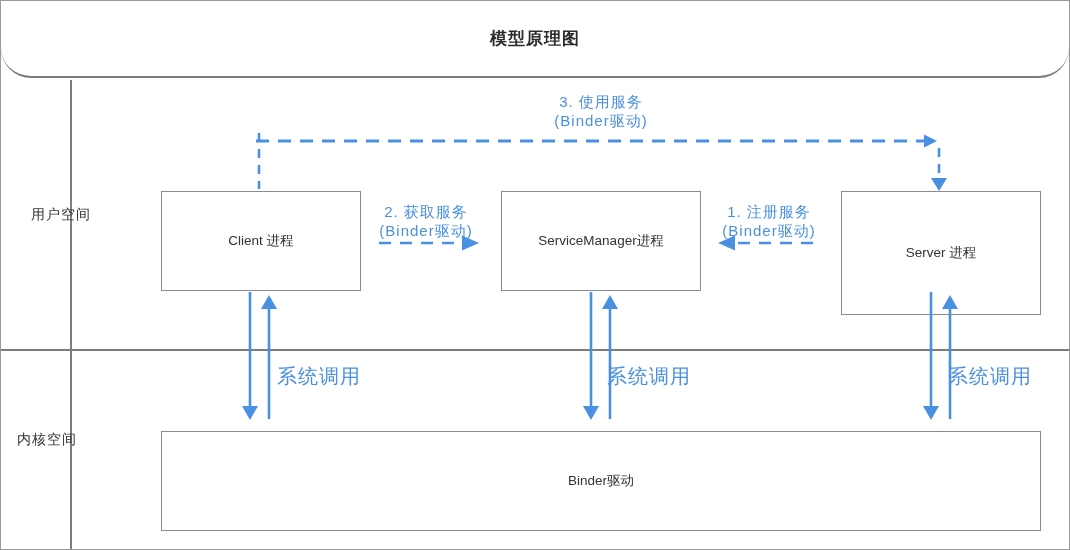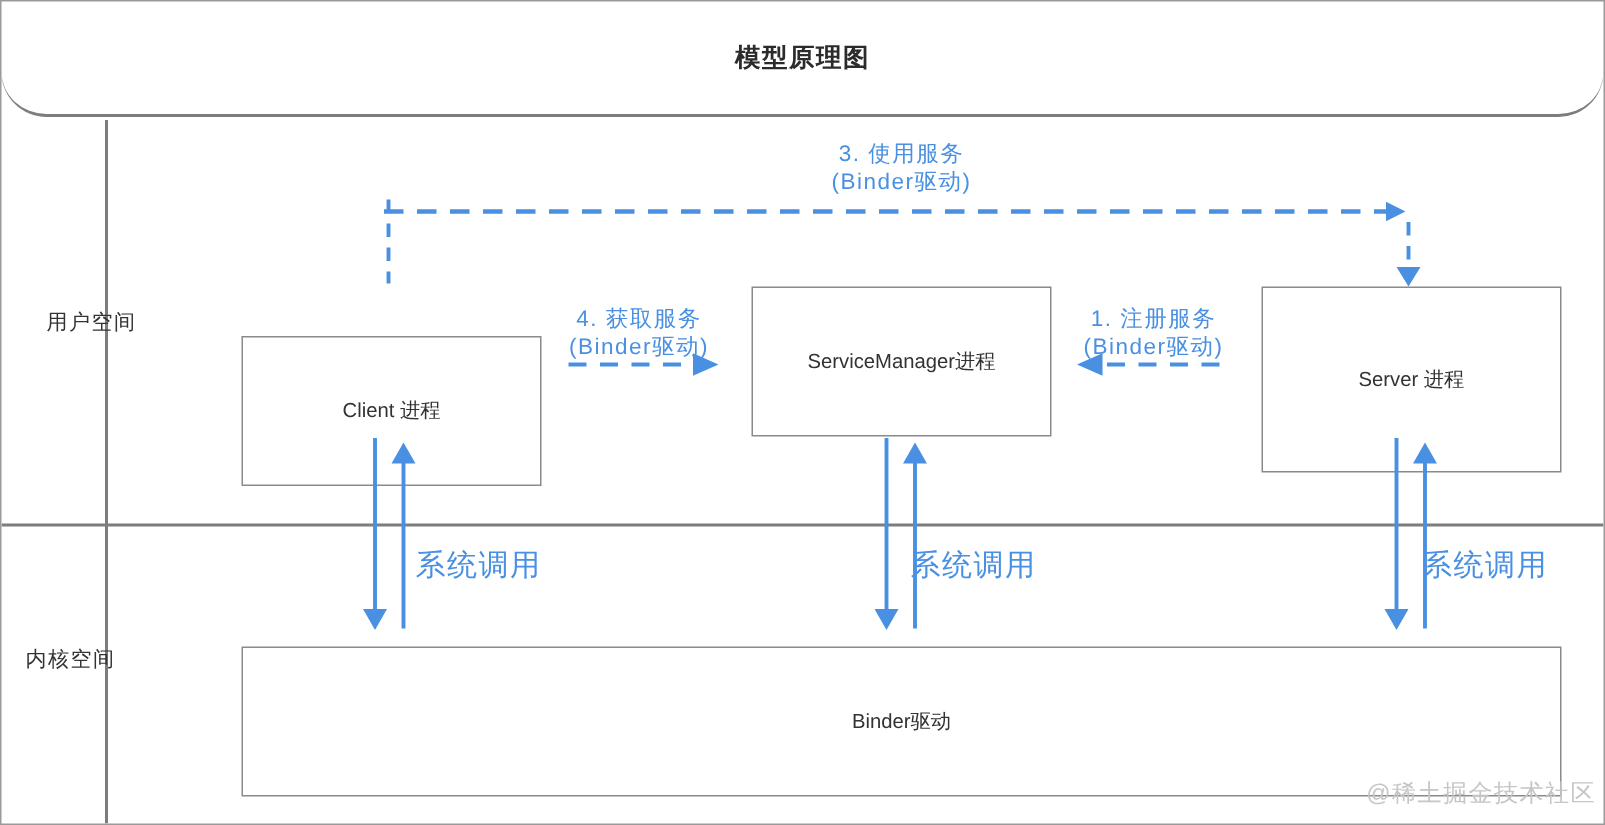--- a/index.html
+++ b/index.html
@@ -28,21 +28,21 @@
     position:absolute;left:0;width:70px;display:flex;align-items:center;justify-content:center;
     color:var(--text);font-size:14px;letter-spacing:1px;
   }
   .lane-label.user{top:79px;height:269px;padding-left:25px;}
   .lane-label.kernel{top:350px;height:178px;margin-left:11px;}
   .pbox{
     position:absolute;box-sizing:border-box;border:1px solid var(--box-border);background:#fff;
     display:flex;align-items:center;justify-content:center;
     color:var(--text);font-size:13.5px;
   }
-  .box-client{left:160px;top:190px;width:200px;height:100px;margin-top:33px;}
+  .box-client{left:160px;top:190px;width:200px;height:100px;}
   .box-sm{left:500px;top:190px;width:200px;height:100px;}
   .box-server{left:840px;top:190px;width:200px;height:124px;}
   .box-binder{left:160px;top:430px;width:880px;height:100px;}
   .blue-label{position:absolute;color:var(--accent);text-align:center;}
   .step{font-size:15px;letter-spacing:1px;}
   .sub{font-size:15px;letter-spacing:1px;}
   .lbl-use{left:500px;top:92px;width:200px;}
   .lbl-use-sub{left:500px;top:111px;width:200px;}
   .lbl-get{left:345px;top:202px;width:160px;}
   .lbl-get-sub{left:345px;top:221px;width:160px;}
@@ -126,24 +126,23 @@
       <line class="stroke" x1="930" y1="291" x2="930" y2="406" stroke-width="2.6"></line>
       <polygon class="fillb" points="922,405 938,405 930,419"></polygon>
       <line class="stroke" x1="949" y1="418" x2="949" y2="307" stroke-width="2.6"></line>
       <polygon class="fillb" points="941,308 957,308 949,294"></polygon>
     </g>
   </svg>
 
   <div class="blue-label step lbl-use">3. 使用服务</div>
   <div class="blue-label sub lbl-use-sub">(Binder驱动)</div>
 
-  <div class="blue-label step lbl-get">4. 获取服务</div>
+  <div class="blue-label step lbl-get">2. 获取服务</div>
   <div class="blue-label sub lbl-get-sub">(Binder驱动)</div>
 
   <div class="blue-label step lbl-reg">1. 注册服务</div>
   <div class="blue-label sub lbl-reg-sub">(Binder驱动)</div>
 
   <div class="blue-label lbl-sys s1">系统调用</div>
   <div class="blue-label lbl-sys s2">系统调用</div>
   <div class="blue-label lbl-sys s3">系统调用</div>
 
-  <div class="watermark">@稀土掘金技术社区</div>
 </div>
 
 </body></html>

